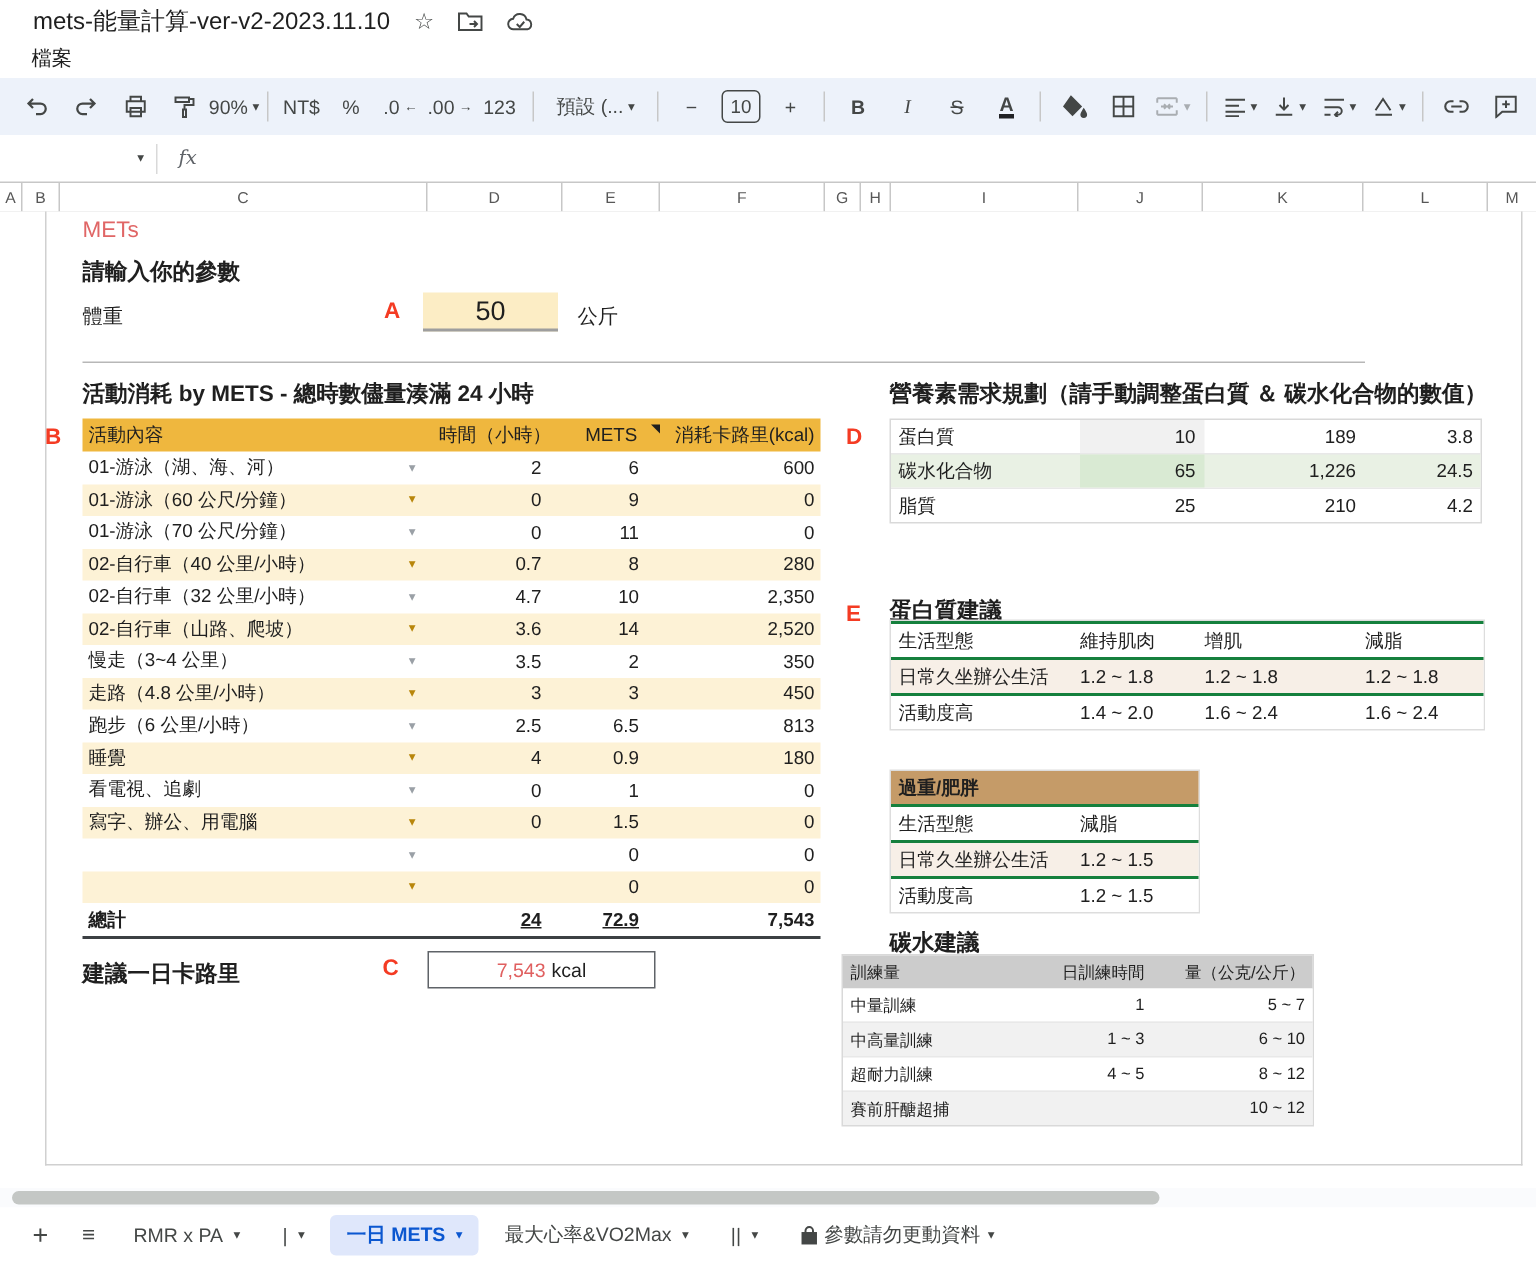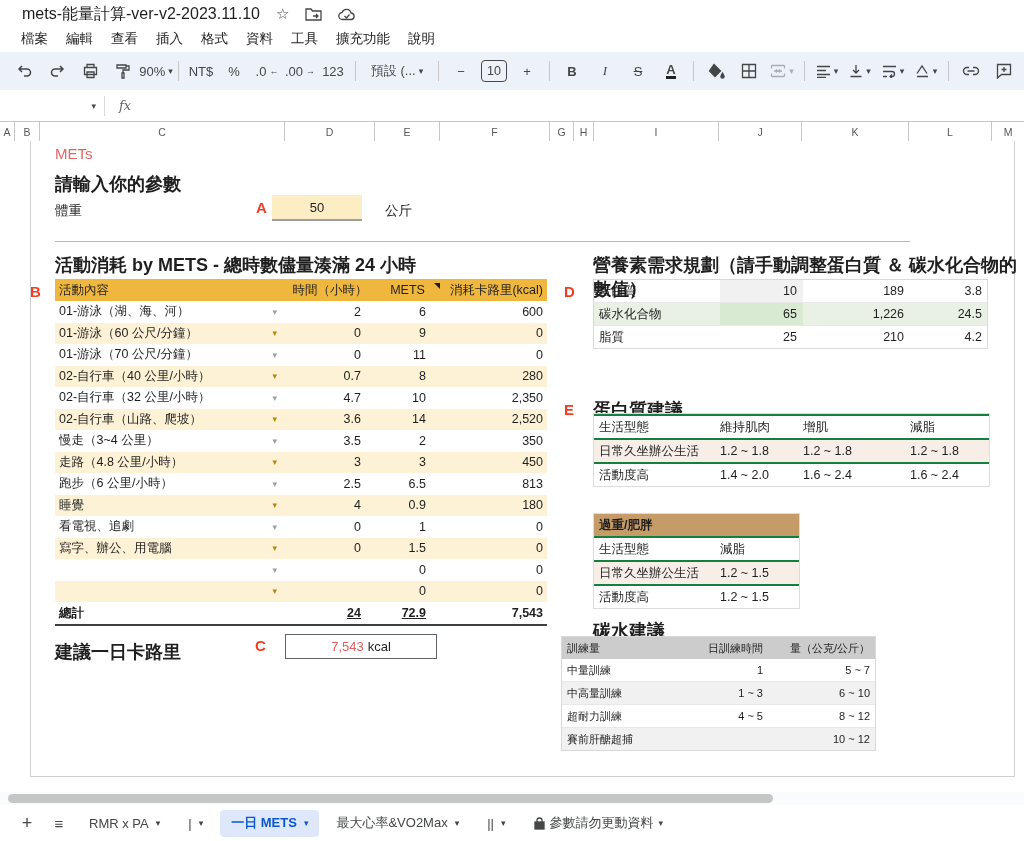--- a/index.html
+++ b/index.html
@@ -6,21 +6,21 @@
   .app{position:relative;width:1024px;height:841px;background:#fff;overflow:hidden;
        font-family:"Liberation Sans","DejaVu Sans",sans-serif;color:#1f1f1f;}
   .abs{position:absolute;}
 
   
   .titlebar{position:absolute;top:0;left:0;right:0;height:28px;display:flex;align-items:center;padding-left:22px;gap:16px;}
   .doc-title{font-size:16px;color:#1f1f1f;white-space:nowrap;}
   .tb-ico{display:flex;align-items:center;justify-content:center;color:#444746;font-size:15px;}
 
   
-  .menubar{position:absolute;top:27px;left:12px;height:24px;display:flex;align-items:flex-start;}
+  .menubar{position:absolute;top:27px;left:12px;height:24px;display:flex;align-items:flex-start;flex-direction:column;}
   .menu-item{font-size:13.5px;color:#1f1f1f;padding:3px 9px;border-radius:4px;white-space:nowrap;}
 
   
   .toolbar{position:absolute;top:52px;left:0;width:1024px;height:38px;background:#edf2fa;
            display:flex;align-items:center;padding:0 8px;box-sizing:border-box;gap:1px;overflow:hidden;}
   .tb{height:28px;min-width:26px;display:flex;align-items:center;justify-content:center;
       color:#444746;font-size:13px;border-radius:4px;padding:0 3px;white-space:nowrap;gap:3px;}
   .tb svg{display:block;}
   .tsep{width:1px;height:20px;background:#c7c7c7;margin:0 5px;flex:none;}
   .caret{font-size:9px;color:#444746;}
@@ -38,21 +38,21 @@
   .colheaders{position:absolute;top:121px;left:0;height:19px;display:flex;
               border-top:1px solid #c7c7c7;border-bottom:1px solid #c7c7c7;box-sizing:content-box;background:#fff;}
   .colh{border-right:1px solid #c7c7c7;font-size:10.5px;color:#575757;display:flex;
         align-items:center;justify-content:center;box-sizing:border-box;flex:none;}
 
   
   .grid{position:absolute;top:141px;left:0;width:1024px;height:651px;background:#fff;overflow:hidden;}
   .sheetbox{position:absolute;left:30px;top:-1px;width:985px;height:637px;
             border-left:1px solid #d0d0d0;border-right:1px solid #d0d0d0;border-bottom:1px solid #d0d0d0;box-sizing:border-box;}
   .marker{position:absolute;color:#f43b23;font-weight:bold;font-size:15px;}
-  .b13{font-size:18px;font-weight:bold;}
+  .b13{font-size:15px;font-weight:bold;}
   .t13{font-size:13.5px;}
 
   
   .act-table{position:absolute;left:55px;top:138px;width:492px;font-size:12.5px;}
   .act-header{display:flex;height:22px;background:#efb73e;align-items:center;color:#1f1f1f;}
   .c-name{width:230px;flex:none;padding-left:4px;box-sizing:border-box;position:relative;}
   .c-hours{width:90px;flex:none;text-align:center;box-sizing:border-box;}
   .c-mets{width:65px;flex:none;text-align:center;box-sizing:border-box;position:relative;}
   .c-kcal{width:107px;flex:none;text-align:right;padding-right:4px;box-sizing:border-box;}
   .act-row{display:flex;height:21.5px;align-items:center;}
@@ -287,21 +287,21 @@
   </div>
 
   <div class="grid">
     <div class="sheetbox"></div>
 
     <span class="abs" style="left:55px;top:4px;color:#e06666;font-size:15px;">METs</span>
     <span class="abs b13" style="left:55px;top:31px;">請輸入你的參數</span>
 
     <span class="abs t13" style="left:55px;top:61px;">體重</span>
     <span class="marker" style="left:256px;top:58px;">A</span>
-    <span class="abs" style="left:272px;top:54px;width:90px;height:26px;background:#fcedc5;border-bottom:2px solid #9e9e9e;display:flex;align-items:center;justify-content:center;font-size:13px;box-sizing:border-box;">50</span>
+    <span class="abs" style="left:282px;top:54px;width:90px;height:26px;background:#fcedc5;border-bottom:2px solid #9e9e9e;display:flex;align-items:center;justify-content:center;font-size:18px;box-sizing:border-box;">50</span>
     <span class="abs t13" style="left:385px;top:61px;">公斤</span>
 
     <div class="abs" style="left:55px;top:100px;width:855px;height:1px;background:#b7b7b7;"></div>
 
     <span class="abs b13" style="left:55px;top:112px;">活動消耗 by METS - 總時數儘量湊滿 24 小時</span>
     <span class="marker" style="left:30px;top:142px;">B</span>
 
     <div class="act-table">
       <div class="act-header">
         <span class="c-name">活動內容</span>

